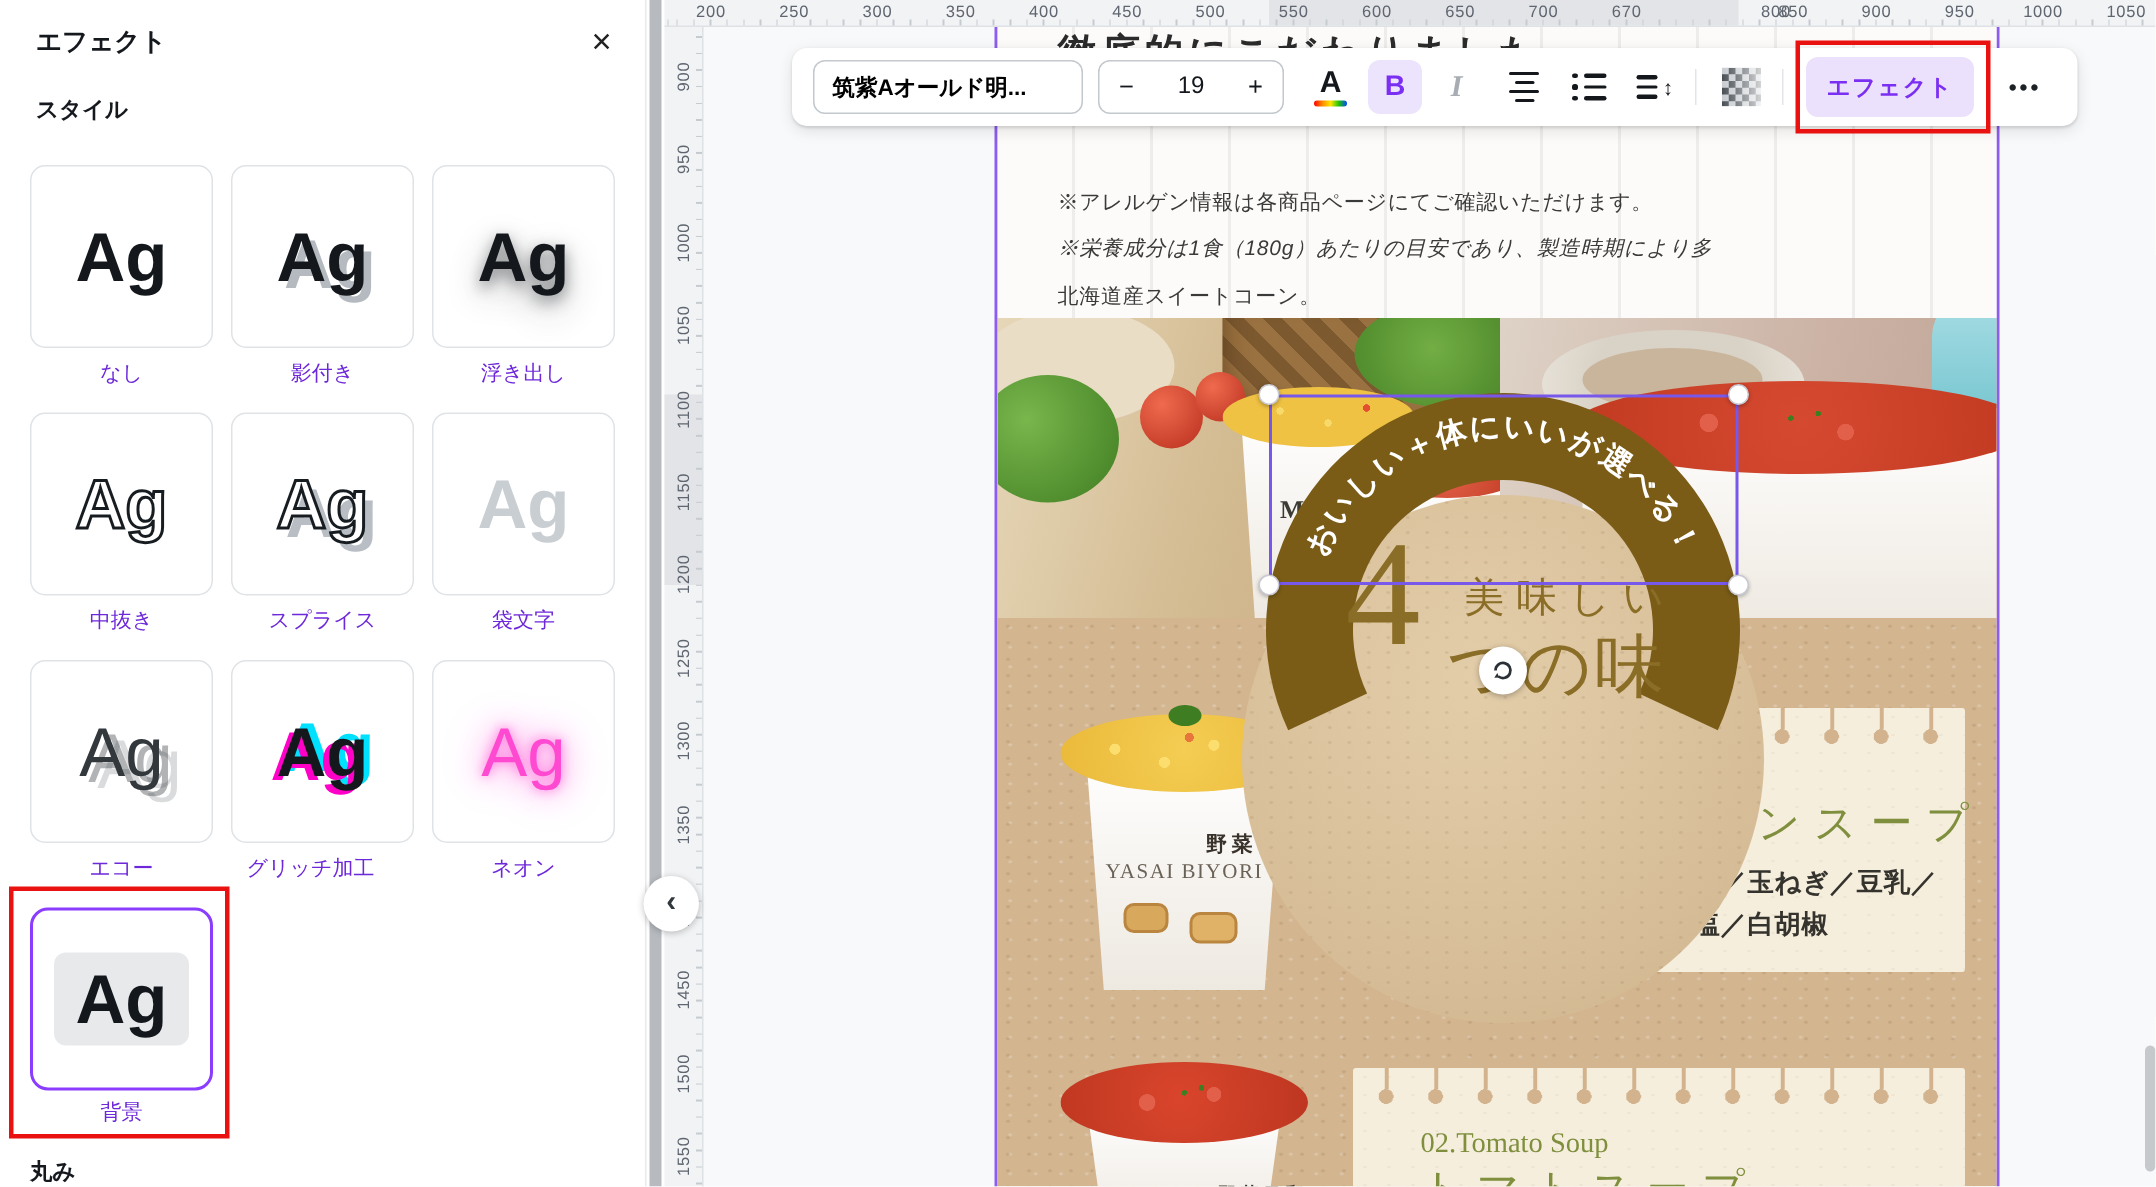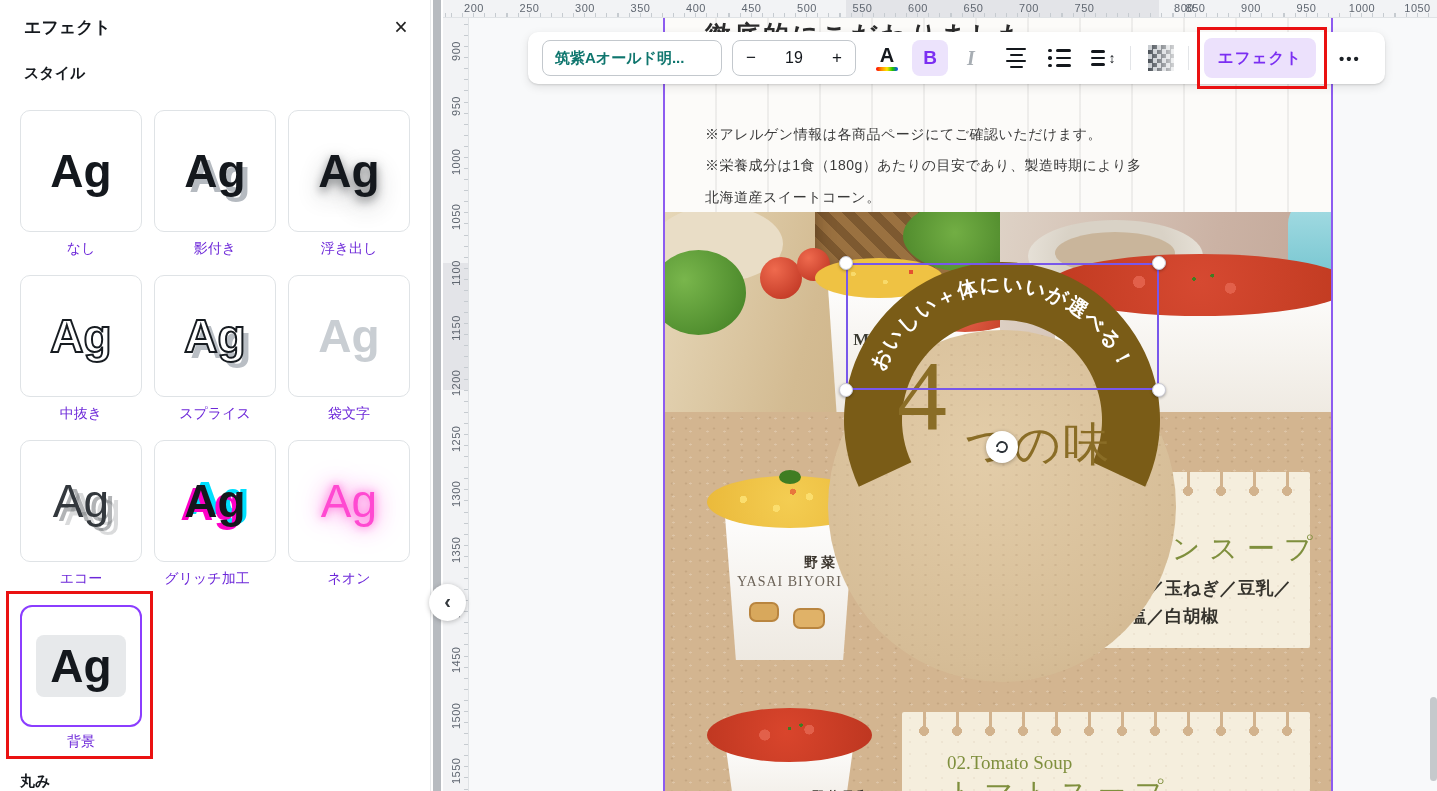--- a/index.html
+++ b/index.html
@@ -90,21 +90,21 @@
   .badge-line2{left:965px;top:414px;font-family:"Liberation Serif",serif;font-size:46px;letter-spacing:2px;color:#8a6d26;z-index:10;}
 
   
   .sel-rect{left:846px;top:263px;width:313px;height:127px;border:2px solid #7857eb;z-index:30;}
   .sel-handle{position:absolute;width:14px;height:14px;border-radius:50%;background:#fff;border:1px solid #c9c9d4;box-shadow:0 1px 3px rgba(0,0,0,.3);z-index:31;}
   .rotate-handle{left:986px;top:431px;width:32px;height:32px;border-radius:50%;background:#fff;box-shadow:0 1px 4px rgba(0,0,0,.3);display:flex;align-items:center;justify-content:center;z-index:31;cursor:pointer;}
 
   
   .toolbar{left:528px;top:32px;width:857px;height:52px;background:#fff;border-radius:10px;box-shadow:0 1px 2px rgba(0,0,0,.12),0 3px 10px rgba(0,0,0,.10);z-index:50;}
   .tb{position:absolute;display:flex;align-items:center;justify-content:center;cursor:pointer;border-radius:8px;}
-  .font-box{left:14px;top:8px;width:180px;height:36px;border:1px solid #c3c8cd;border-radius:8px;font-size:15px;font-weight:700;color:#0f766e;justify-content:flex-start;padding:0 12px;white-space:nowrap;overflow:hidden;}
+  .font-box{left:14px;top:8px;width:180px;height:36px;border:1px solid #c3c8cd;border-radius:8px;font-size:15px;font-weight:700;color:#000000;justify-content:flex-start;padding:0 12px;white-space:nowrap;overflow:hidden;}
   .size-box{left:204px;top:8px;width:124px;height:36px;border:1px solid #c3c8cd;border-radius:8px;justify-content:space-between;padding:0 13px;font-size:16px;color:#14181d;}
   .size-box .sz-btn{cursor:pointer;font-size:17px;color:#14181d;}
   .color-a{left:342px;top:8px;width:34px;height:36px;flex-direction:column;font-size:20px;font-weight:700;color:#14181d;line-height:1;}
   .color-bar{width:22px;height:4.5px;border-radius:2px;margin-top:2px;background:linear-gradient(90deg,#f00,#ff8a00,#ffe600,#22c400,#0047ff);}
   .bold-b{left:384px;top:8px;width:36px;height:36px;background:#ece3fc;font-size:19px;font-weight:800;color:#7b2ff2;}
   .italic-i{left:428px;top:8px;width:30px;height:36px;font-family:"Liberation Serif",serif;font-style:italic;font-size:20px;font-weight:700;color:#a7adb3;}
   .icon-align{left:470px;top:8px;width:36px;height:36px;flex-direction:column;gap:3.5px;}
   .icon-align i{display:block;height:2.5px;border-radius:2px;background:#14181d;}
   .icon-list{left:514px;top:8px;width:36px;height:36px;flex-direction:column;gap:4px;align-items:flex-start;padding-left:6px;}
   .icon-list .row{display:flex;align-items:center;gap:4px;}
@@ -125,21 +125,21 @@
 
 <div id="app">
 
   <div class="abs workspace-bg"></div>
 
   <div class="abs page">
 
     <div class="wood">
       <div class="page-heading">徹底的にこだわりました</div>
       <div class="page-note" style="top:68px;">※アレルゲン情報は各商品ページにてご確認いただけます。</div>
-      <div class="page-note" style="top:99px;">※栄養成分は1食（180g）あたりの目安であり、製造時期により多</div>
+      <div class="page-note" style="top:99px;font-style:italic;">※栄養成分は1食（180g）あたりの目安であり、製造時期により多</div>
       <div class="page-note" style="top:131px;">北海道産スイートコーン。</div>
     </div>
 
     <div class="banner">
       <div class="photo-left">
         <div class="blob" style="left:-12px;top:-6px;width:130px;height:76px;background:#e9ddc6;"></div>
         <div class="basket"></div>
         <div class="blob" style="left:-14px;top:38px;width:95px;height:85px;background:radial-gradient(circle at 35% 35%,#79b64c,#3f7d22);"></div>
         <div class="blob" style="left:238px;top:-12px;width:130px;height:72px;background:radial-gradient(circle at 40% 45%,#72ae44,#3c761f);"></div>
         <div class="blob" style="left:95px;top:45px;width:42px;height:42px;background:radial-gradient(circle at 35% 30%,#ef6a4e,#b92f1d);"></div>
@@ -199,20 +199,21 @@
 
   <div class="abs tan-circle"></div>
   <svg class="abs arch-svg" width="316" height="240" viewBox="0 0 316 240">
     <path d="M14.8,224.8 A158,158 0 1 1 301.2,224.8 L248.6,200.3 A100,100 0 1 0 67.4,200.3 Z" fill="#7a5c17"></path>
     <path id="archTextPath" d="M34.6,195.7 A129,129 0 1 1 281.4,195.7" fill="none"></path>
     <text fill="#ffffff" font-size="20" font-weight="bold" font-family="Liberation Serif, serif" letter-spacing="1.5">
       <textPath href="#archTextPath" startOffset="50%" text-anchor="middle">おいしい＋体にいいが選べる！</textPath>
     </text>
   </svg>
   <div class="abs badge-num">4</div>
+  <div class="abs badge-line1">美味しい</div>
   <div class="abs badge-line2">つの味</div>
 
   <div class="abs sel-rect"></div>
   <div class="sel-handle" style="left:839px;top:256px;"></div>
   <div class="sel-handle" style="left:1152px;top:256px;"></div>
   <div class="sel-handle" style="left:839px;top:383px;"></div>
   <div class="sel-handle" style="left:1152px;top:383px;"></div>
   <div class="abs rotate-handle">
     <svg width="16" height="16" viewBox="0 0 16 16">
       <path d="M3,8 a5,5 0 1 1 2,4" fill="none" stroke="#2b3137" stroke-width="1.8"></path>
@@ -227,21 +228,21 @@
         <span class="rt-label" style="left: 86.5px;">250</span>
         <span class="rt-label" style="left: 142px;">300</span>
         <span class="rt-label" style="left: 197.5px;">350</span>
         <span class="rt-label" style="left: 253px;">400</span>
         <span class="rt-label" style="left: 308.5px;">450</span>
         <span class="rt-label" style="left: 364px;">500</span>
         <span class="rt-label" style="left: 419.5px;">550</span>
         <span class="rt-label" style="left: 475px;">600</span>
         <span class="rt-label" style="left: 530.5px;">650</span>
         <span class="rt-label" style="left: 586px;">700</span>
-        <span class="rt-label" style="left: 641.5px;">750</span>
+        <span class="rt-label" style="left: 641.5px;">670</span>
         <span class="rt-label" style="left: 697px; margin-left: 44px;">800</span>
         <span class="rt-label" style="left: 752.5px;">850</span>
         <span class="rt-label" style="left: 808px;">900</span>
         <span class="rt-label" style="left: 863.5px;">950</span>
         <span class="rt-label" style="left: 919px;">1000</span>
         <span class="rt-label" style="left: 974.5px;">1050</span>
       </div>
   </div>
   <div class="abs ruler-left">
     <div class="ruler-band-left"></div>

